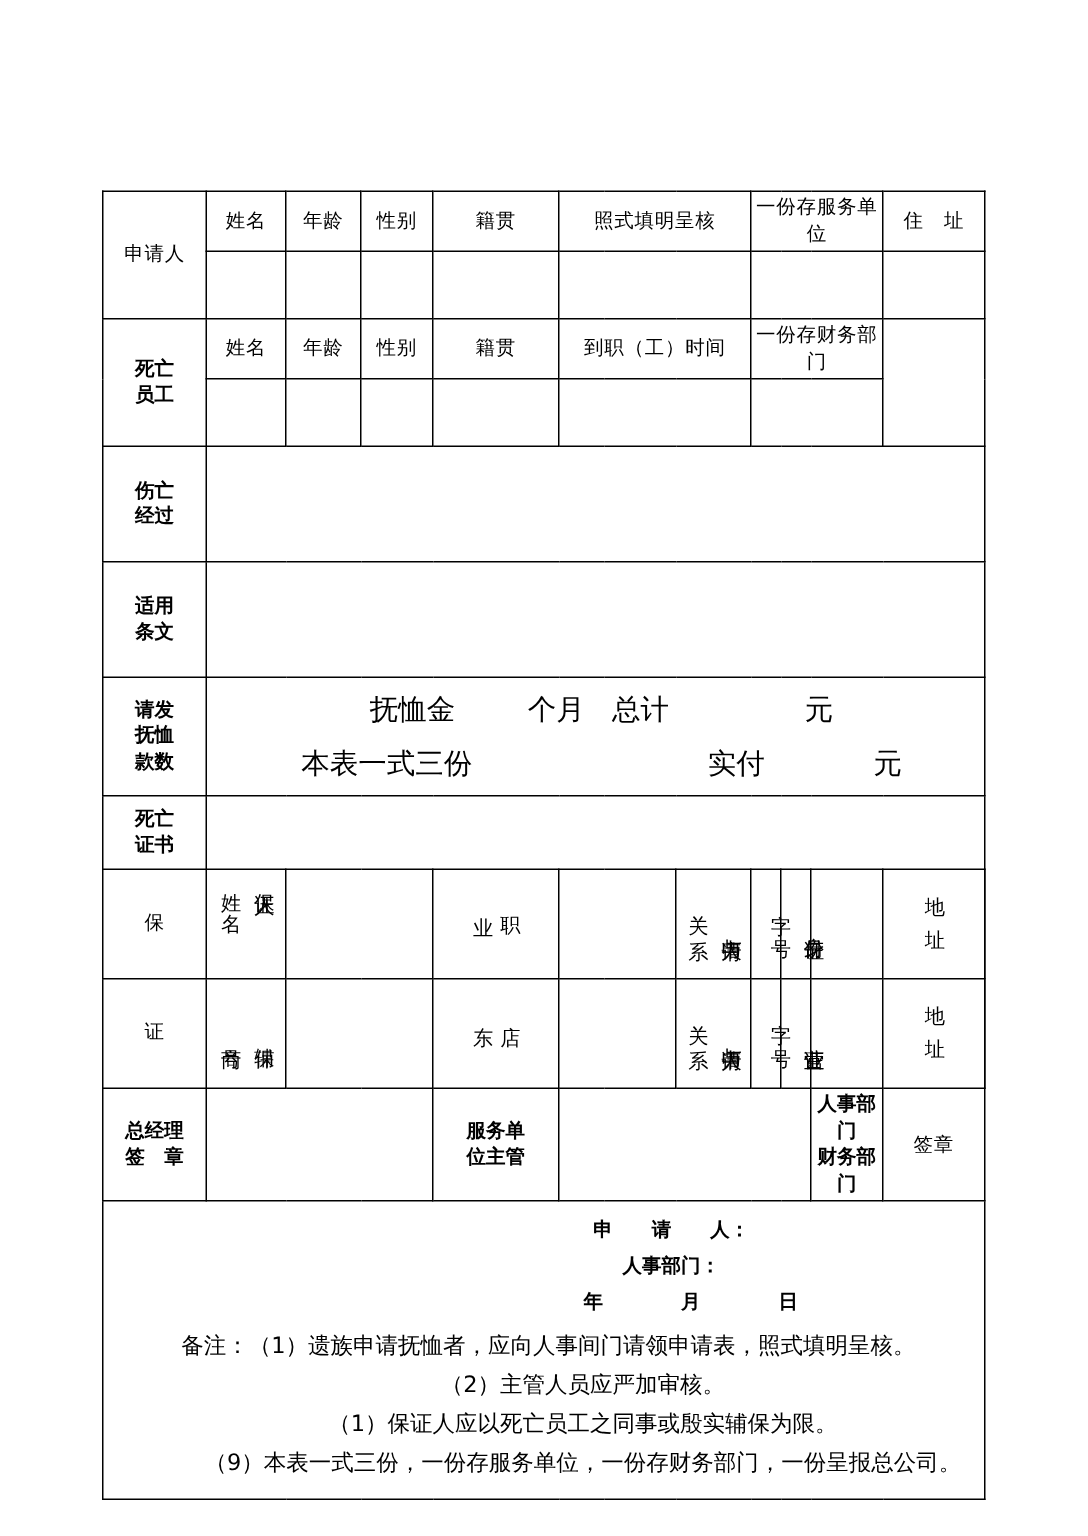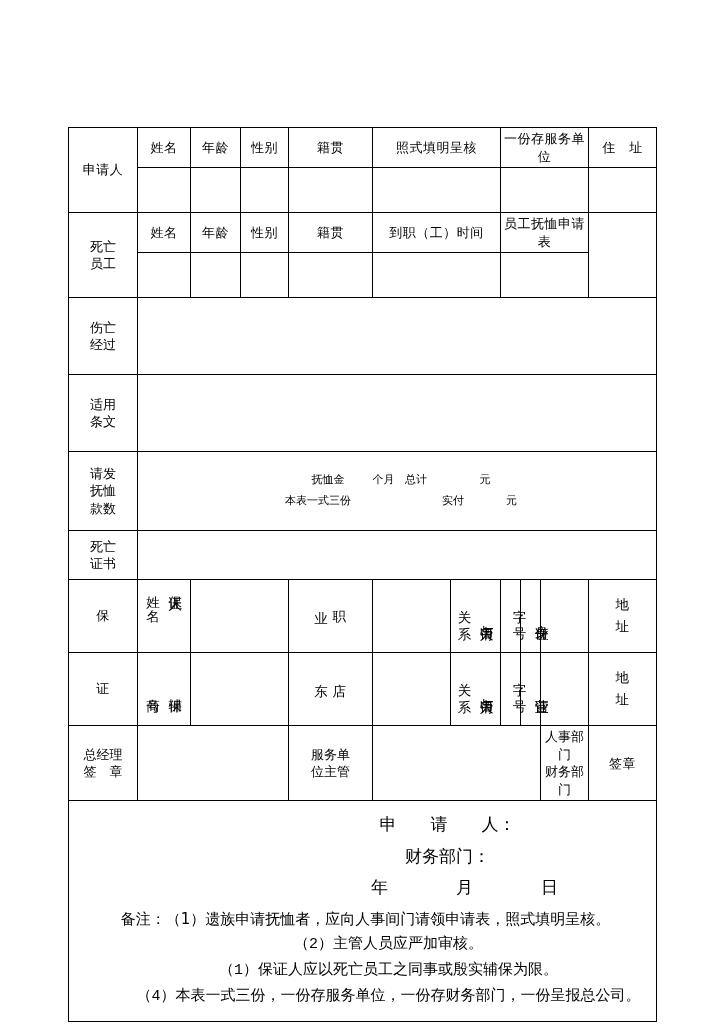--- a/index.html
+++ b/index.html
@@ -53,20 +53,21 @@
     padding: 2px 2px;
     line-height: 1.35;
   }
   .lbl {
     font-size: 13.5px;
     letter-spacing: 0.5px;
   }
   .lbl2 {
     font-size: 13.5px;
     line-height: 1.45;
+    font-weight: bold;
   }
   td.hdr { height: 34px; }
   td.blankrow { height: 40px; }
   td.vtall { height: 72px; }
 
   
   .vpair {
     display: flex;
     flex-direction: row-reverse;
     justify-content: center;
@@ -93,46 +94,47 @@
   }
 
   
   .money-cell {
     text-align: left;
     padding-left: 10px !important;
     height: 64px;
   }
   .money-line {
     display: block;
-    font-size: 11px;
+    font-size: 19px;
     line-height: 1.9;
     white-space: pre;
   }
 
   
   .foot-cell {
     text-align: left;
     padding: 8px 0 10px 0 !important;
     height: 148px;
     vertical-align: top;
   }
   .foot-center {
-    font-size: 17px;
+    font-size: 13px;
     line-height: 1.85;
     padding-left: 170px;
     white-space: pre;
+    font-weight: bold;
   }
   .notes {
     font-size: 15px;
     line-height: 1.75;
     padding-left: 6px;
     margin-top: 2px;
   }
   .note-line { white-space: pre; display: block; }
-  .note-indent { padding-left: 46px; font-family: Liberation Mono, monospace; }
+  .note-indent { padding-left: 46px; }
 </style>
 </head>
 <body>
 
 <div class="page">
 
 
   <table class="form">
     <colgroup>
       <col style="width:69px">
@@ -174,21 +176,21 @@
     <tr>
       <td rowspan="2" class="lbl2">
         <span>死亡</span><br>
         <span>员工</span>
       </td>
       <td class="hdr lbl">姓名</td>
       <td class="hdr lbl">年龄</td>
       <td class="hdr lbl">性别</td>
       <td class="hdr lbl" colspan="2">籍贯</td>
       <td class="hdr lbl" colspan="3">到职（工）时间</td>
-      <td class="hdr lbl" colspan="3">员工抚恤申请表</td>
+      <td class="hdr lbl" colspan="3">一份存财务部门</td>
       <td class="hdr" rowspan="2"></td>
     </tr>
     <tr>
       <td class="blankrow"></td>
       <td class="blankrow"></td>
       <td class="blankrow"></td>
       <td class="blankrow" colspan="2"></td>
       <td class="blankrow" colspan="3"></td>
       <td class="blankrow" colspan="3"></td>
     </tr>
@@ -341,26 +343,26 @@
       <td class="lbl2">
         <span>人事部门</span><br>
         <span>财务部门</span>
       </td>
       <td class="lbl">签章</td>
     </tr>
 
     <tr>
       <td colspan="13" class="foot-cell">
         <div class="foot-center">申　　请　　人：</div>
-        <div class="foot-center">财务部门：</div>
+        <div class="foot-center">人事部门：</div>
         <div class="foot-center">　　年　　　　月　　　　日</div>
         <div class="notes">
           <span class="note-line"><span>备注：</span><span>（1）遗族申请抚恤者，应向人事间门请领申请表，照式填明呈核。</span></span>
           <span class="note-line note-indent">（2）主管人员应严加审核。</span>
           <span class="note-line note-indent">（1）保证人应以死亡员工之同事或殷实辅保为限。</span>
-          <span class="note-line note-indent">（4）本表一式三份，一份存服务单位，一份存财务部门，一份呈报总公司。</span>
+          <span class="note-line note-indent">（9）本表一式三份，一份存服务单位，一份存财务部门，一份呈报总公司。</span>
         </div>
       </td>
     </tr>
 
   </tbody>
     </table>
 </div>
 
 </body></html>

